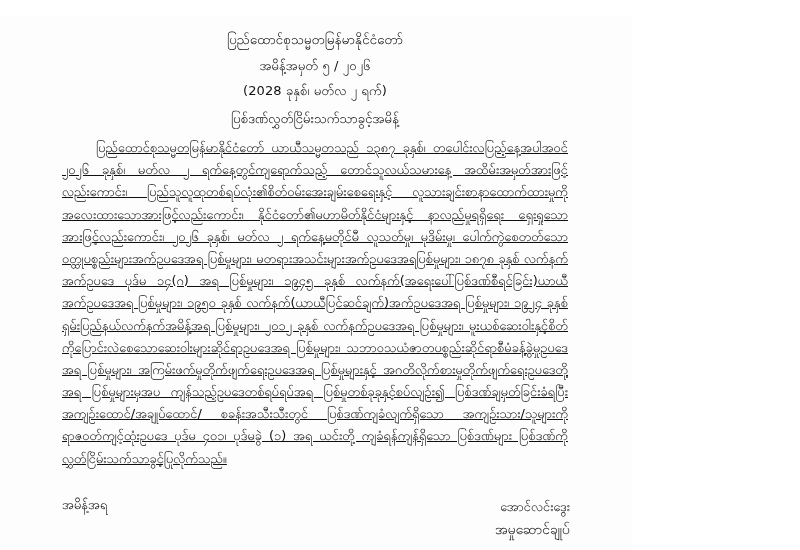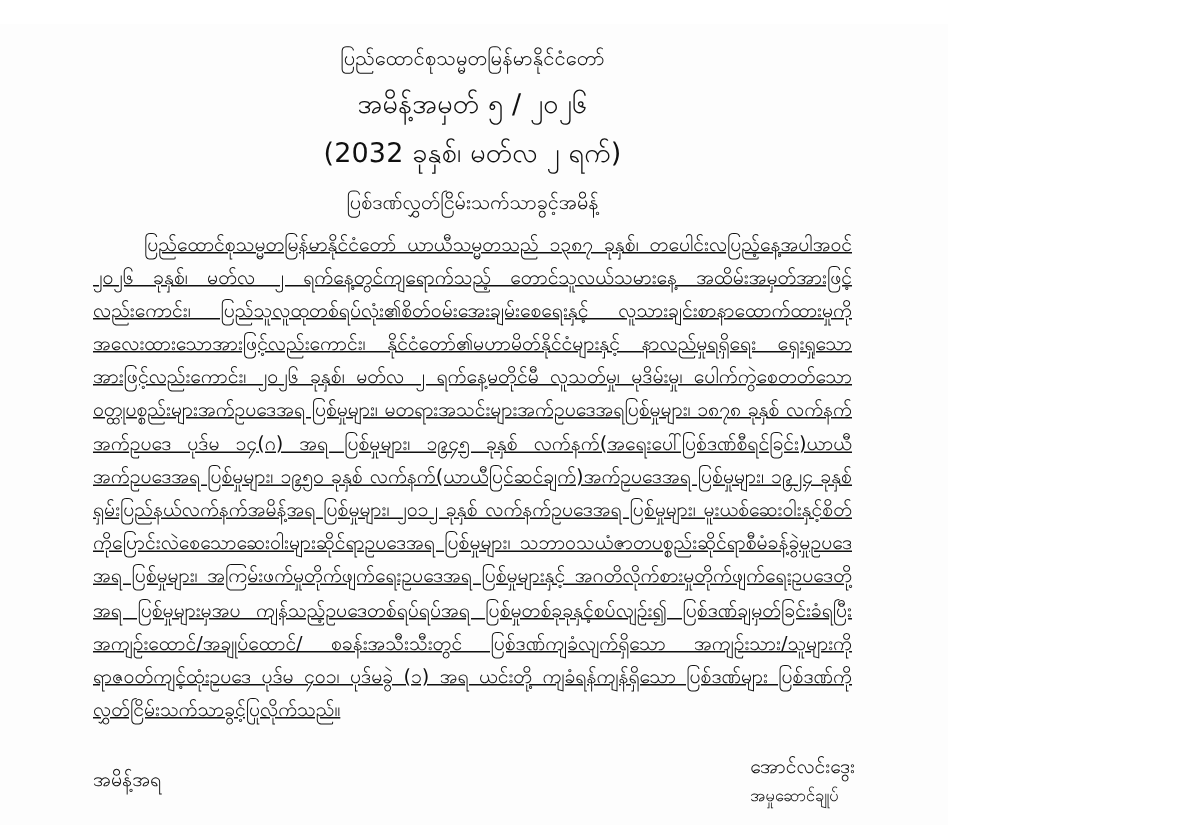--- a/index.html
+++ b/index.html
@@ -27,21 +27,21 @@
     text-align: center;
     line-height: 1.55;
   }
   .hline {
     font-size: 13.2px;
     letter-spacing: 0.1px;
     white-space: nowrap;
   }
   .hline.title1 { font-size: 13.4px; }
   .hline.title2 { font-size: 13.4px; }
-  .hline.small { font-size: 18px; text-align: center; }
+  .hline.small { font-size: 13px; text-align: center; }
   .spacer-sm { height: 5px; }
   .subject {
     text-align: center;
     font-size: 13.2px;
     margin-top: 9px;
     margin-bottom: 8px;
     font-family: Liberation Mono, monospace;
   }
   .body-block {
     margin-top: 4px;
@@ -58,38 +58,38 @@
   }
   .closing {
     margin-top: 26px;
     text-align: left;
     font-size: 13px;
   }
   .sign-block {
     position: absolute;
     right: 62px;
     bottom: 26px;
-    text-align: left;
+    text-align: right;
     line-height: 1.6;
     font-size: 12.8px;
   }
   .sign-name { font-size: 12.9px; }
-  .sign-role { font-size: 11px; }
+  .sign-role { font-size: 14px; }
 </style>
 </head>
 <body>
 
 <div class="page">
 
   <div class="header-block">
     <div class="hline title1">ပြည်ထောင်စုသမ္မတမြန်မာနိုင်ငံတော်</div>
     <div class="spacer-sm"></div>
     <div class="hline small">အမိန့်အမှတ် ၅ / ၂၀၂၆</div>
     <div class="spacer-sm"></div>
-    <div class="hline small">(2032 ခုနှစ်၊ မတ်လ ၂ ရက်)</div>
+    <div class="hline small">(2028 ခုနှစ်၊ မတ်လ ၂ ရက်)</div>
   </div>
 
   <div class="subject">ပြစ်ဒဏ်လွှတ်ငြိမ်းသက်သာခွင့်အမိန့်</div>
 
   <div class="body-block">
     <p>ပြည်ထောင်စုသမ္မတမြန်မာနိုင်ငံတော် ယာယီသမ္မတသည် ၁၃၈၇ ခုနှစ်၊ တပေါင်းလပြည့်နေ့အပါအဝင် ၂၀၂၆ ခုနှစ်၊ မတ်လ ၂ ရက်နေ့တွင်ကျရောက်သည့် တောင်သူလယ်သမားနေ့ အထိမ်းအမှတ်အားဖြင့်လည်းကောင်း၊ ပြည်သူလူထုတစ်ရပ်လုံး၏စိတ်ဝမ်းအေးချမ်းစေရေးနှင့် လူသားချင်းစာနာထောက်ထားမှုကို အလေးထားသောအားဖြင့်လည်းကောင်း၊ နိုင်ငံတော်၏မဟာမိတ်နိုင်ငံများနှင့် နာလည်မှုရရှိရေး ရှေးရှုသောအားဖြင့်လည်းကောင်း၊ ၂၀၂၆ ခုနှစ်၊ မတ်လ ၂ ရက်နေ့မတိုင်မီ လူသတ်မှု၊ မုဒိမ်းမှု၊ ပေါက်ကွဲစေတတ်သော ဝတ္ထုပစ္စည်းများအက်ဥပဒေအရ ပြစ်မှုများ၊ မတရားအသင်းများအက်ဥပဒေအရပြစ်မှုများ၊ ၁၈၇၈ ခုနှစ် လက်နက်အက်ဥပဒေ ပုဒ်မ ၁၄(ဂ) အရ ပြစ်မှုများ၊ ၁၉၄၅ ခုနှစ် လက်နက်(အရေးပေါ်ပြစ်ဒဏ်စီရင်ခြင်း)ယာယီအက်ဥပဒေအရ ပြစ်မှုများ၊ ၁၉၅၀ ခုနှစ် လက်နက်(ယာယီပြင်ဆင်ချက်)အက်ဥပဒေအရ ပြစ်မှုများ၊ ၁၉၂၄ ခုနှစ် ရှမ်းပြည်နယ်လက်နက်အမိန့်အရ ပြစ်မှုများ၊ ၂၀၁၂ ခုနှစ် လက်နက်ဥပဒေအရ ပြစ်မှုများ၊ မူးယစ်ဆေးဝါးနှင့်စိတ်ကိုပြောင်းလဲစေသောဆေးဝါးများဆိုင်ရာဥပဒေအရ ပြစ်မှုများ၊ သဘာဝသယံဇာတပစ္စည်းဆိုင်ရာစီမံခန့်ခွဲမှုဥပဒေအရ ပြစ်မှုများ၊ အကြမ်းဖက်မှုတိုက်ဖျက်ရေးဥပဒေအရ ပြစ်မှုများနှင့် အဂတိလိုက်စားမှုတိုက်ဖျက်ရေးဥပဒေတို့အရ ပြစ်မှုများမှအပ ကျန်သည့်ဥပဒေတစ်ရပ်ရပ်အရ ပြစ်မှုတစ်ခုခုနှင့်စပ်လျဉ်း၍ ပြစ်ဒဏ်ချမှတ်ခြင်းခံရပြီး အကျဉ်းထောင်/အချုပ်ထောင်/ စခန်းအသီးသီးတွင် ပြစ်ဒဏ်ကျခံလျက်ရှိသော အကျဉ်းသား/သူများကို ရာဇဝတ်ကျင့်ထုံးဥပဒေ ပုဒ်မ ၄၀၁၊ ပုဒ်မခွဲ (၁) အရ ယင်းတို့ ကျခံရန်ကျန်ရှိသော ပြစ်ဒဏ်များ ပြစ်ဒဏ်ကို လွှတ်ငြိမ်းသက်သာခွင့်ပြုလိုက်သည်။</p>
   </div>
 
   <div class="closing">အမိန့်အရ</div>
 

